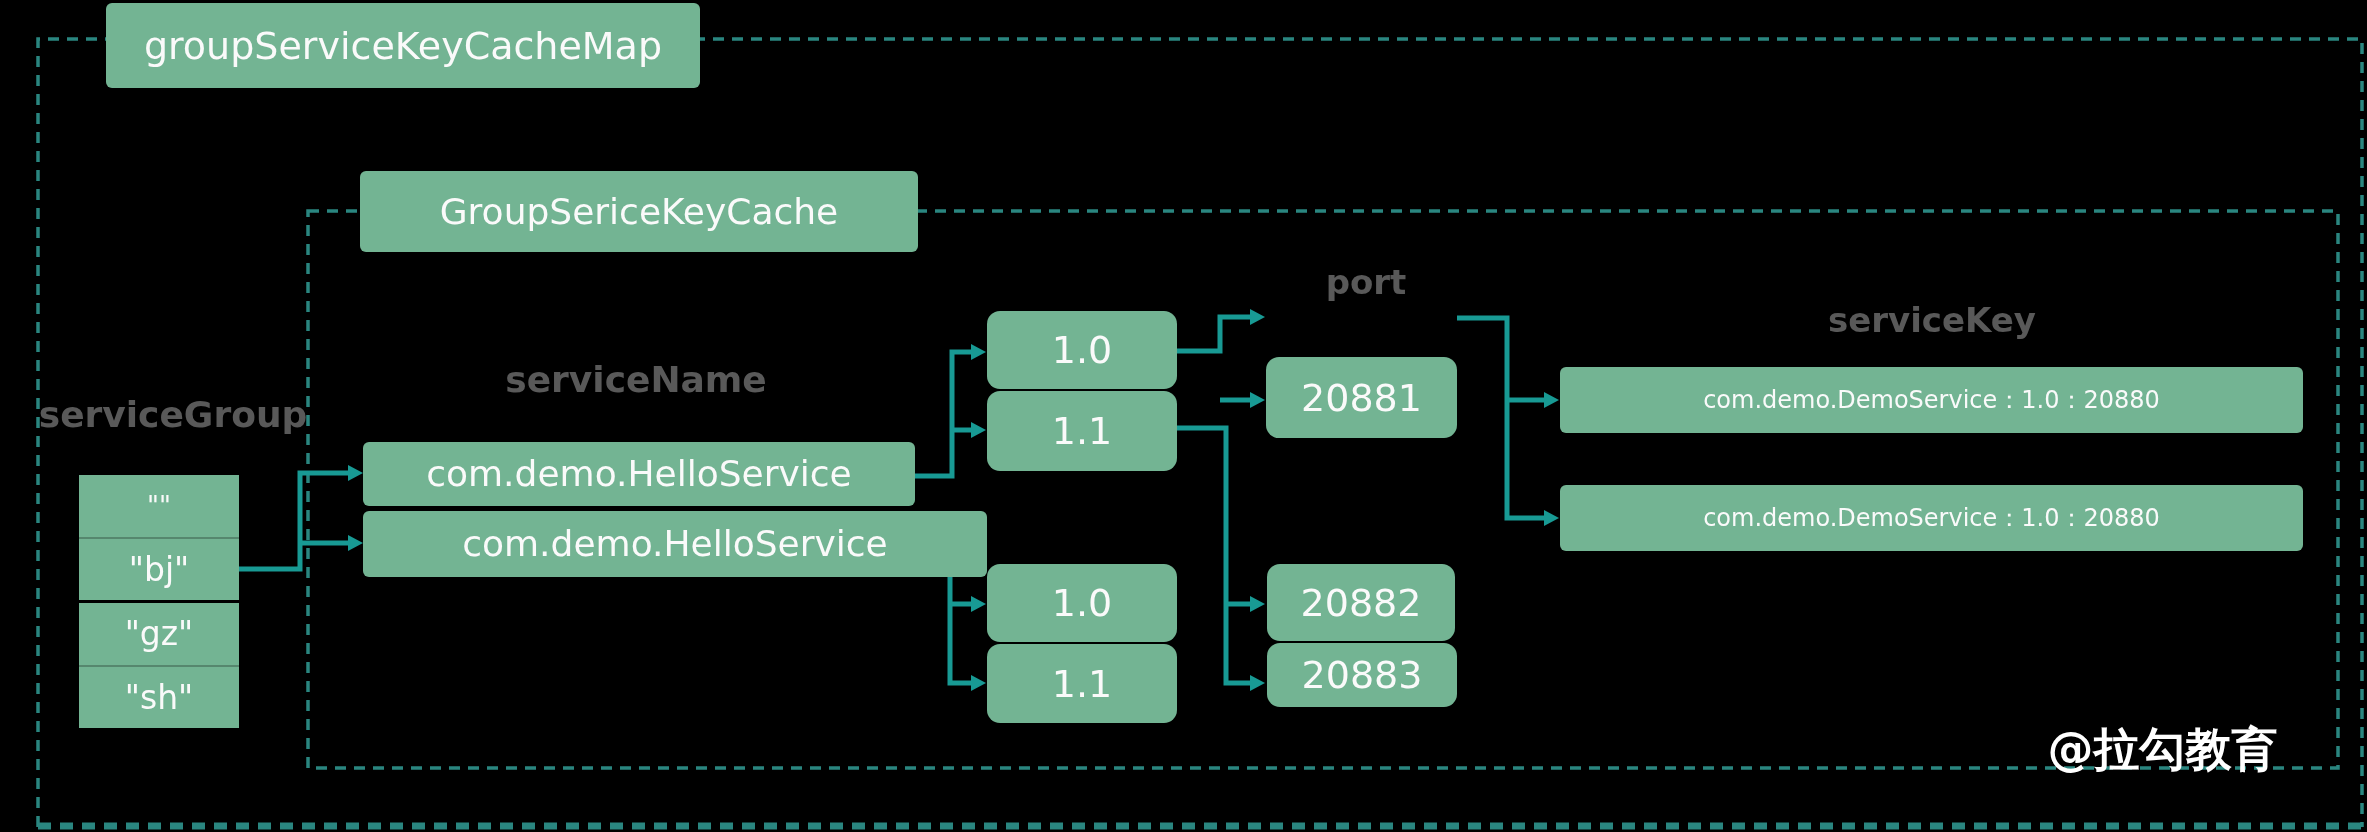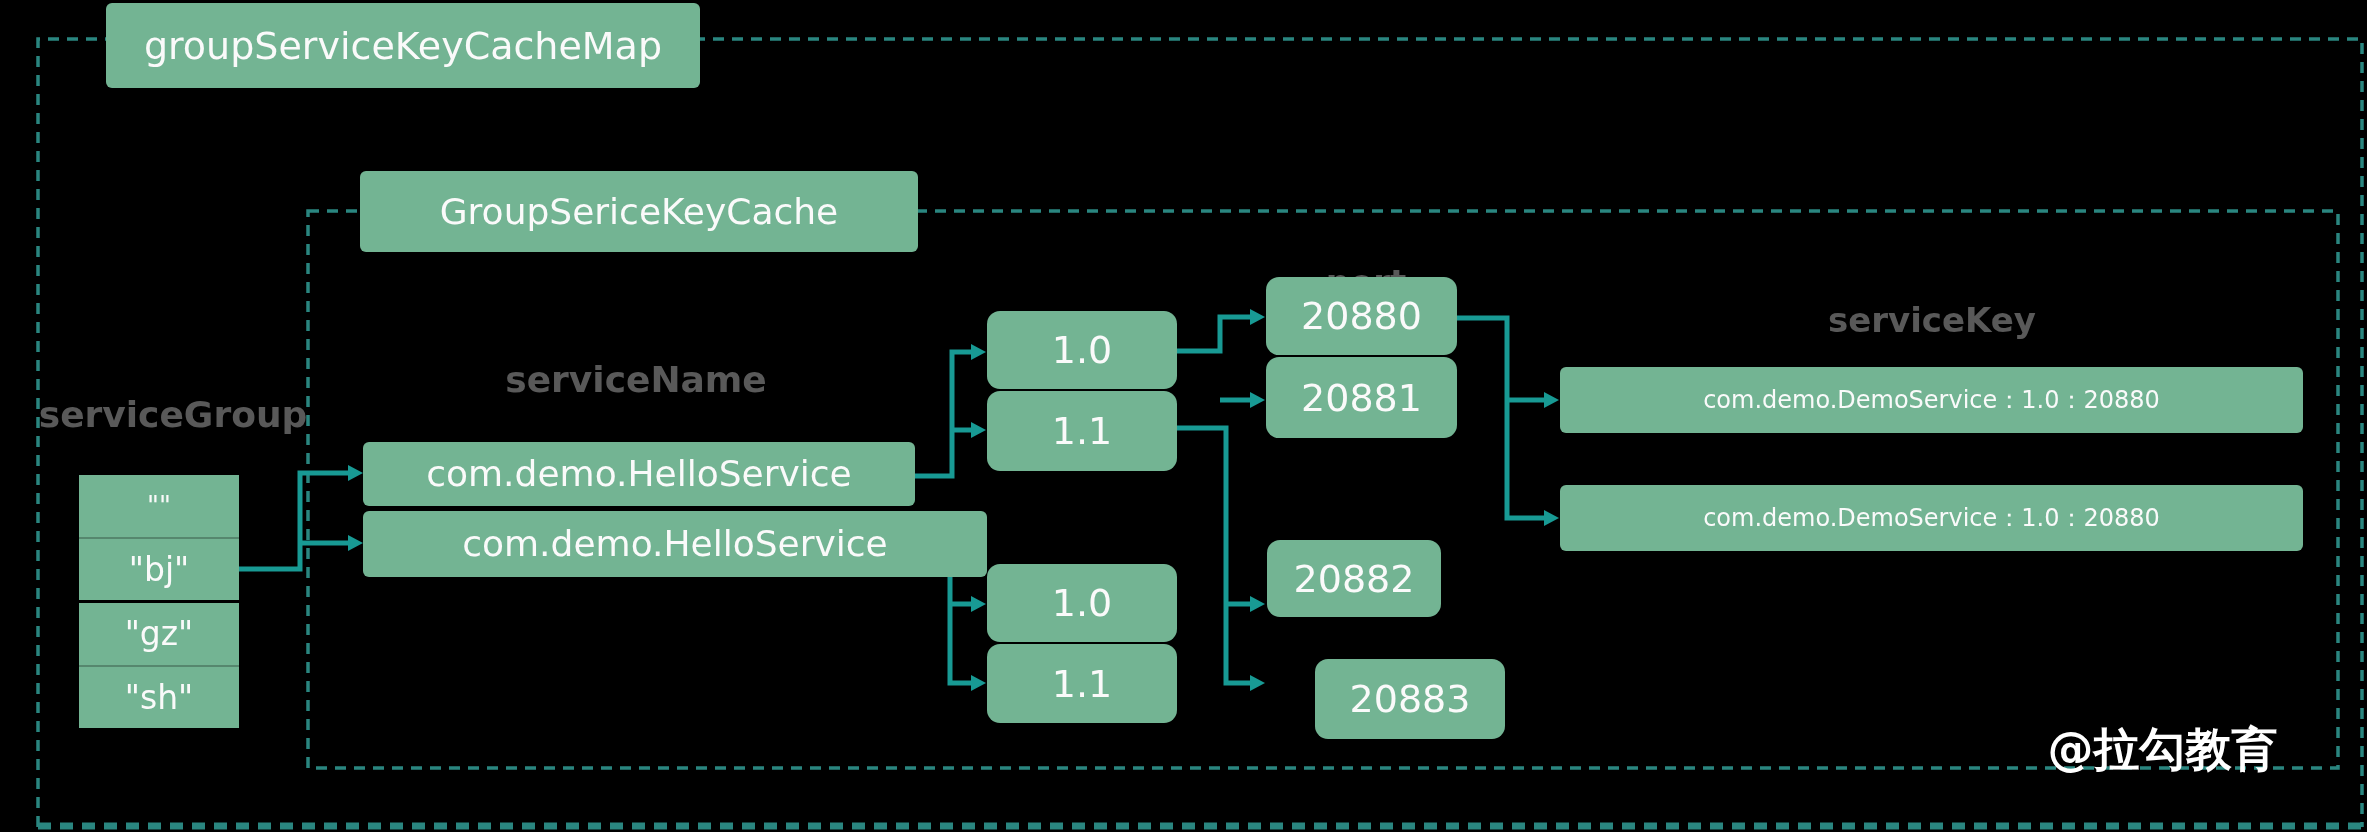--- a/index.html
+++ b/index.html
@@ -121,25 +121,24 @@
 
 
   <div class="box smallbox f38" style="left:987px;top:311px;width:190px;height:78px;">1.0</div>
   <div class="box smallbox f38" style="left:987px;top:391px;width:190px;height:80px;">1.1</div>
 
   <div class="box smallbox f38" style="left:987px;top:564px;width:190px;height:78px;">1.0</div>
   <div class="box smallbox f38" style="left:987px;top:644px;width:190px;height:79px;">1.1</div>
 
   <div class="glabel f34" style="left:1266px;top:226px;width:200px;height:38px;margin-top:37px;">port</div>
 
-  <div class="box smallbox f38" style="left:1266px;top:277px;width:191px;height:78px;">20880</div>
   <div class="box smallbox f38" style="left:1266px;top:357px;width:191px;height:81px;">20881</div>
 
-  <div class="box smallbox f38" style="left:1267px;top:540px;width:174px;height:77px;">20882</div>
-  <div class="box smallbox f38" style="left:1267px;top:659px;width:190px;height:80px;margin-left:48px;">20883</div>
+  <div class="box smallbox f38" style="left:1267px;top:564px;width:188px;height:77px;">20882</div>
+  <div class="box smallbox f38" style="left:1267px;top:643px;width:190px;height:64px;">20883</div>
 
   <div class="glabel f34" style="left:1782px;top:301px;width:300px;height:38px;">serviceKey</div>
 
   <div class="box f33" style="left:1560px;top:367px;width:743px;height:66px;">com.demo.DemoService：1.0：20880</div>
   <div class="box f33" style="left:1560px;top:485px;width:743px;height:66px;">com.demo.DemoService：1.0：20880</div>
 
   <div id="watermark">@拉勾教育</div>
 
 </div>
 

